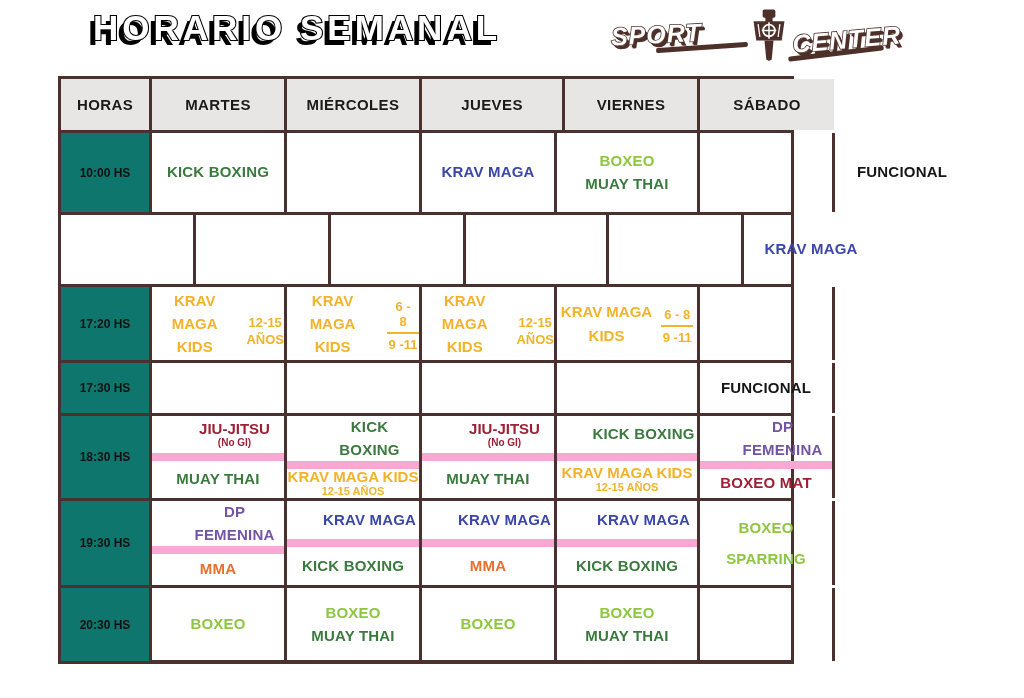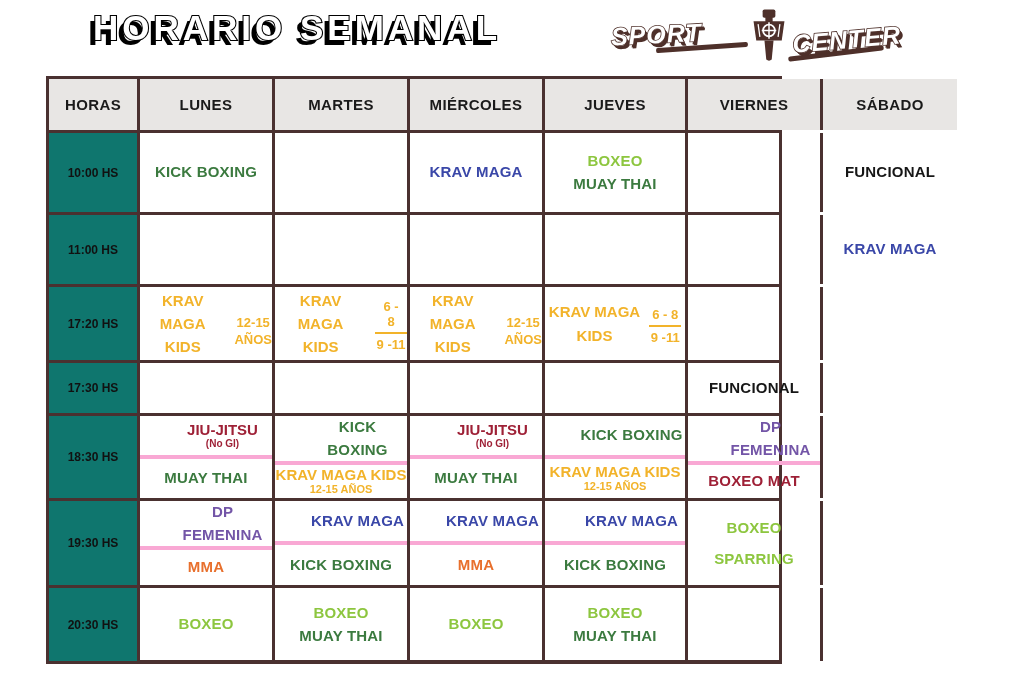--- a/index.html
+++ b/index.html
@@ -19,21 +19,21 @@
                -webkit-text-stroke:1.6px #4e302a; paint-order:stroke fill;
                text-shadow:2px 3px 0 #4e302a, 3px 4px 0 #4e302a; letter-spacing:1px; z-index:2;}
   .logo-word.w1 { transform:rotate(-3deg) translateY(-2px); }
   .logo-word.w2 { transform:rotate(-5deg) translateY(3px); }
   .logo .swoosh { position:absolute; height:5px; background:#4e302a; z-index:1; border-radius:2px;}
   .logo .sw1 { width:92px; left:6px; bottom:16px; transform:rotate(-4deg); }
   .logo .sw2 { width:96px; right:4px; bottom:10px; transform:rotate(-7deg); }
   .hammer { width:40px; height:54px; margin:0 2px; z-index:3; flex:0 0 auto; }
 
   
-  .tableWrap { position:absolute; left:46px; top:76px; width:736px; height:588px;
+  .tableWrap { position:absolute; left:58px; top:76px; width:736px; height:588px;
                border:3px solid #4a3130; border-bottom-width:4px; background:#fff; }
   .row { display:flex; border-bottom:3px solid #4a3130; }
   .row:last-child { border-bottom:none; }
   .cell { border-right:3px solid #4a3130; display:flex; flex-direction:column;
           align-items:center; justify-content:center; text-align:center; overflow:hidden; }
   .cell:last-child { border-right:none; }
 
   
   .w0{flex:0 0 91px;} .w1{flex:0 0 135px;} .w2{flex:0 0 135px;} .w3{flex:0 0 135px;}
   .w4{flex:0 0 143px;} .w5{flex:0 0 135px;} .w6{flex:0 0 134px;}
@@ -46,21 +46,21 @@
   .time { background:#0f766e; font-weight:700; font-size:12px; color:#111; }
 
   .a { font-weight:700; font-size:15px; letter-spacing:.2px; line-height:1.5; }
   .cGreen{color:#3b7a3f;} .cLime{color:#8dc63f;} .cBlue{color:#3a47a8;}
   .cYellow{color:#f2b32a;} .cRed{color:#9e2036;} .cPurple{color:#7355a7;}
   .cOrange{color:#e8702d;} .cBlack{color:#161616;}
 
   
   .split { padding:0; align-items:stretch; justify-content:flex-start; }
   .half { flex:1; display:flex; flex-direction:column; align-items:center; justify-content:center; }
-  .half.top { border-bottom:4px solid #f9a8d4;padding-left:33px; }
+  .half.top { border-bottom:8px solid #f9a8d4;padding-left:33px; }
 
   
   .stk .main { font-weight:700; font-size:15px; line-height:1.05; }
   .stk .sub  { font-weight:700; font-size:10px; line-height:1.1; }
   .stk .sub2 { font-weight:700; font-size:11px; line-height:1.2; }
 
   
   .kidsCell { flex-direction:row; gap:9px; }
   .kidsMain { font-weight:700; font-size:15px; line-height:1.55; }
   .kidsAge  { font-weight:700; font-size:13px; line-height:1.25; margin-top:16px; }
@@ -87,21 +87,20 @@
     <path d="M10 17 L12 31 M34 17 L32 31" stroke="#fff" stroke-width="1.4"></path>
   </svg>
   <span class="logo-word w2">CENTER</span>
   <div class="swoosh sw2"></div>
 </div>
 
 <div class="tableWrap">
 
   <div class="row rH">
     <div class="cell head w0">HORAS</div>
-    <div class="cell head w1">LUNES</div>
     <div class="cell head w2">MARTES</div>
     <div class="cell head w3">MIÉRCOLES</div>
     <div class="cell head w4">JUEVES</div>
     <div class="cell head w5">VIERNES</div>
     <div class="cell head w6">SÁBADO</div>
   </div>
 
   <div class="row r1">
     <div class="cell time w0">10:00 HS</div>
     <div class="cell w1">
@@ -115,21 +114,20 @@
       <span class="a cLime">BOXEO</span>
       <span class="a cGreen">MUAY THAI</span>
     </div>
     <div class="cell w5"></div>
     <div class="cell w6">
       <span class="a cBlack">FUNCIONAL</span>
     </div>
   </div>
 
   <div class="row r2">
-    <div class="cell time w0">11:00 HS</div>
     <div class="cell w1"></div>
     <div class="cell w2"></div>
     <div class="cell w3"></div>
     <div class="cell w4"></div>
     <div class="cell w5"></div>
     <div class="cell w6">
       <span class="a cBlue">KRAV MAGA</span>
     </div>
   </div>
 

